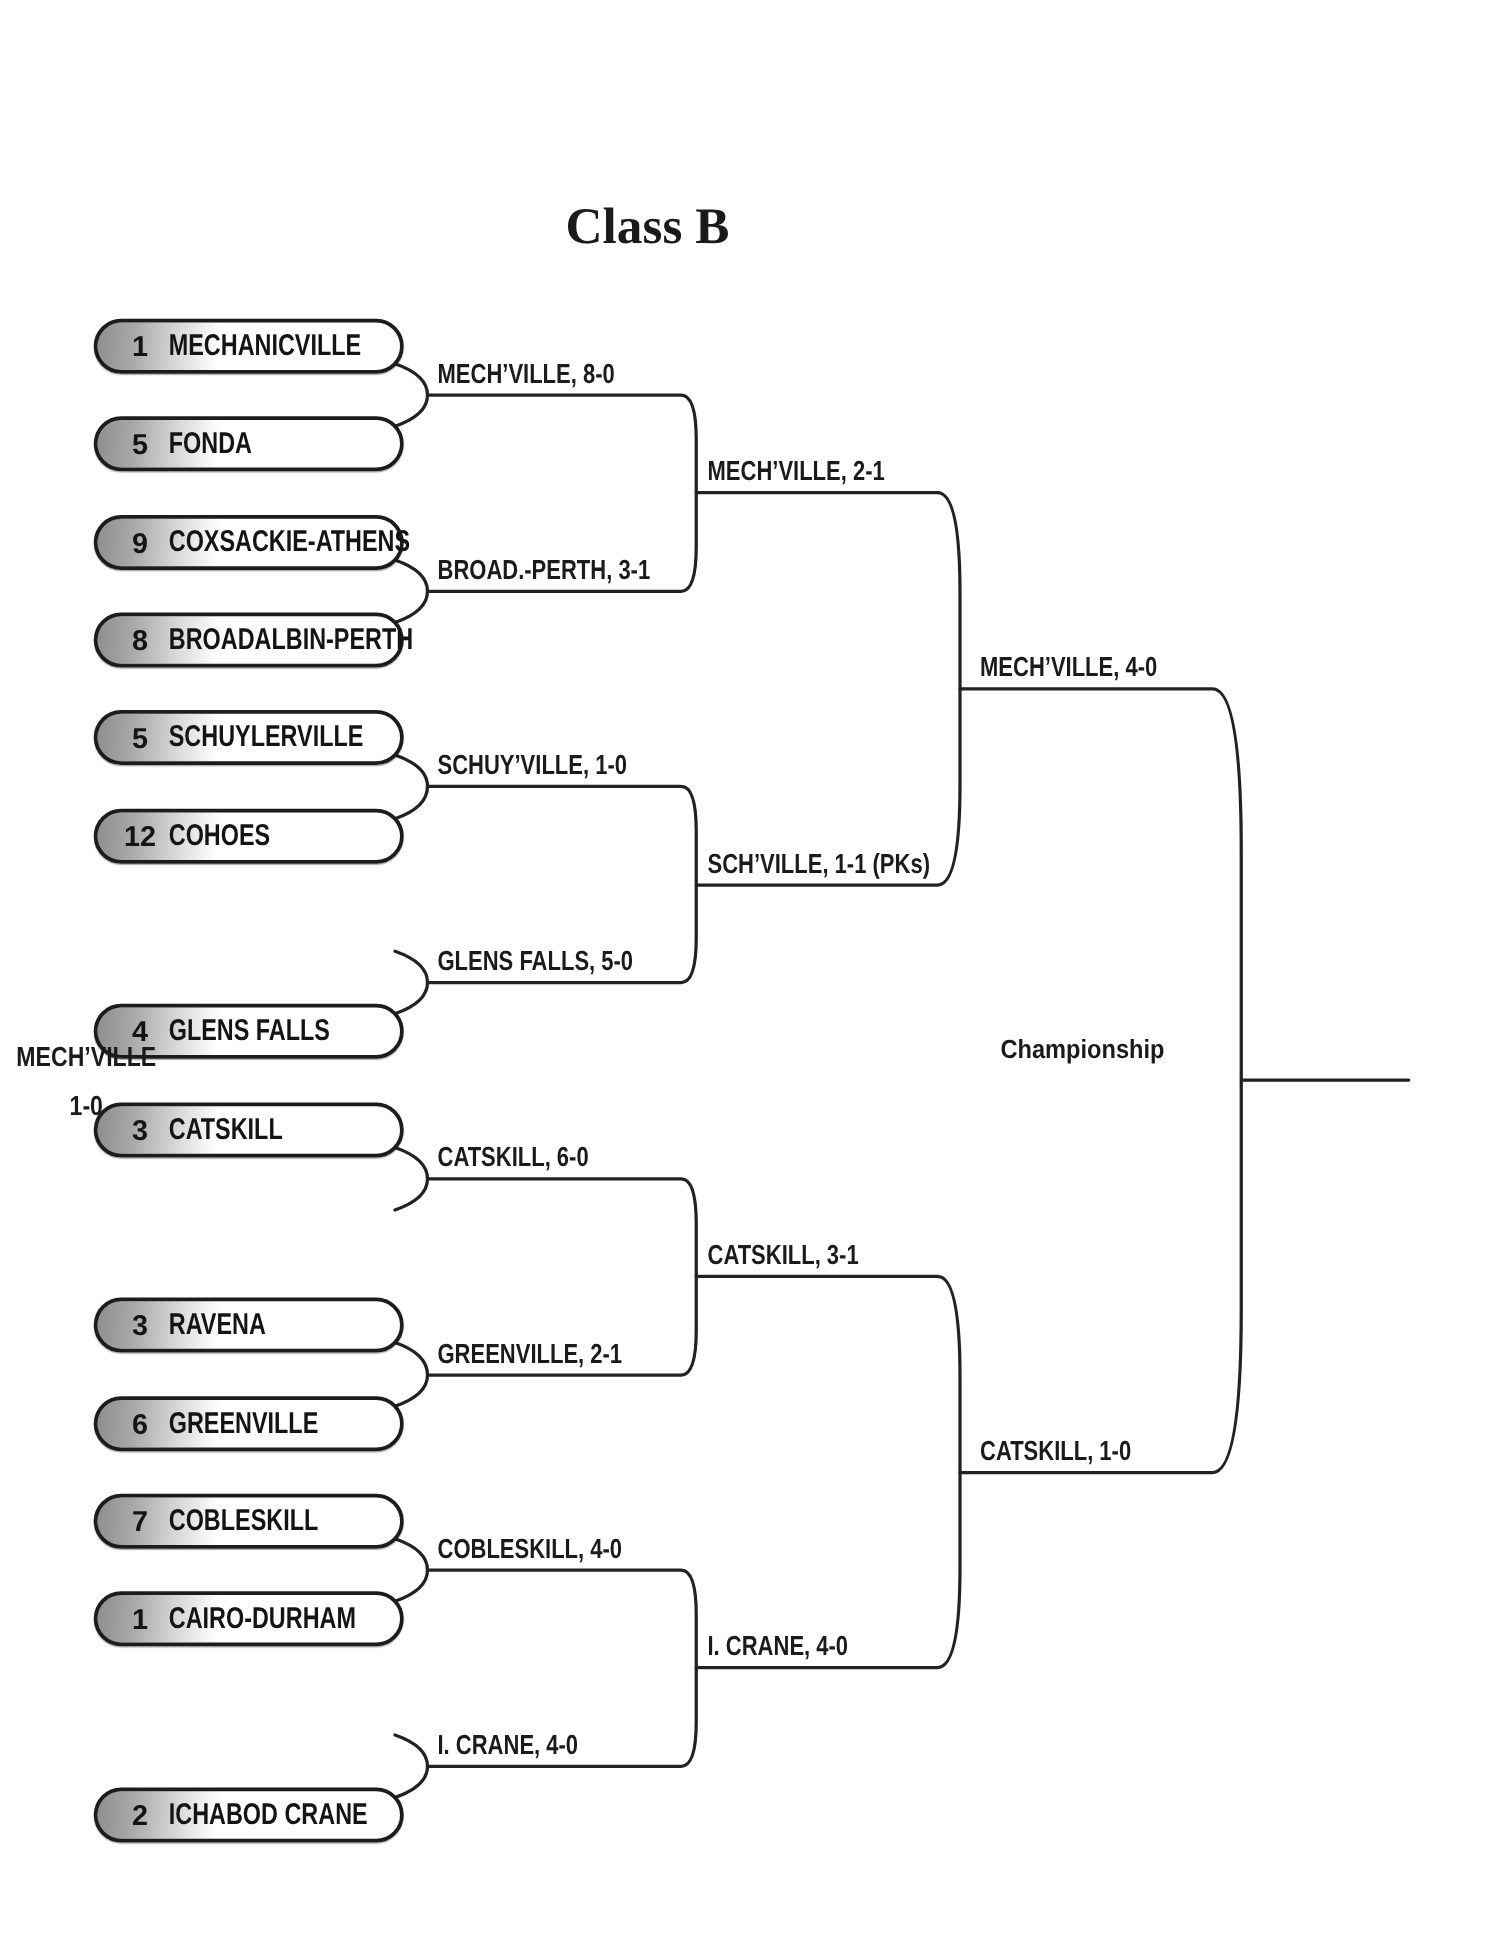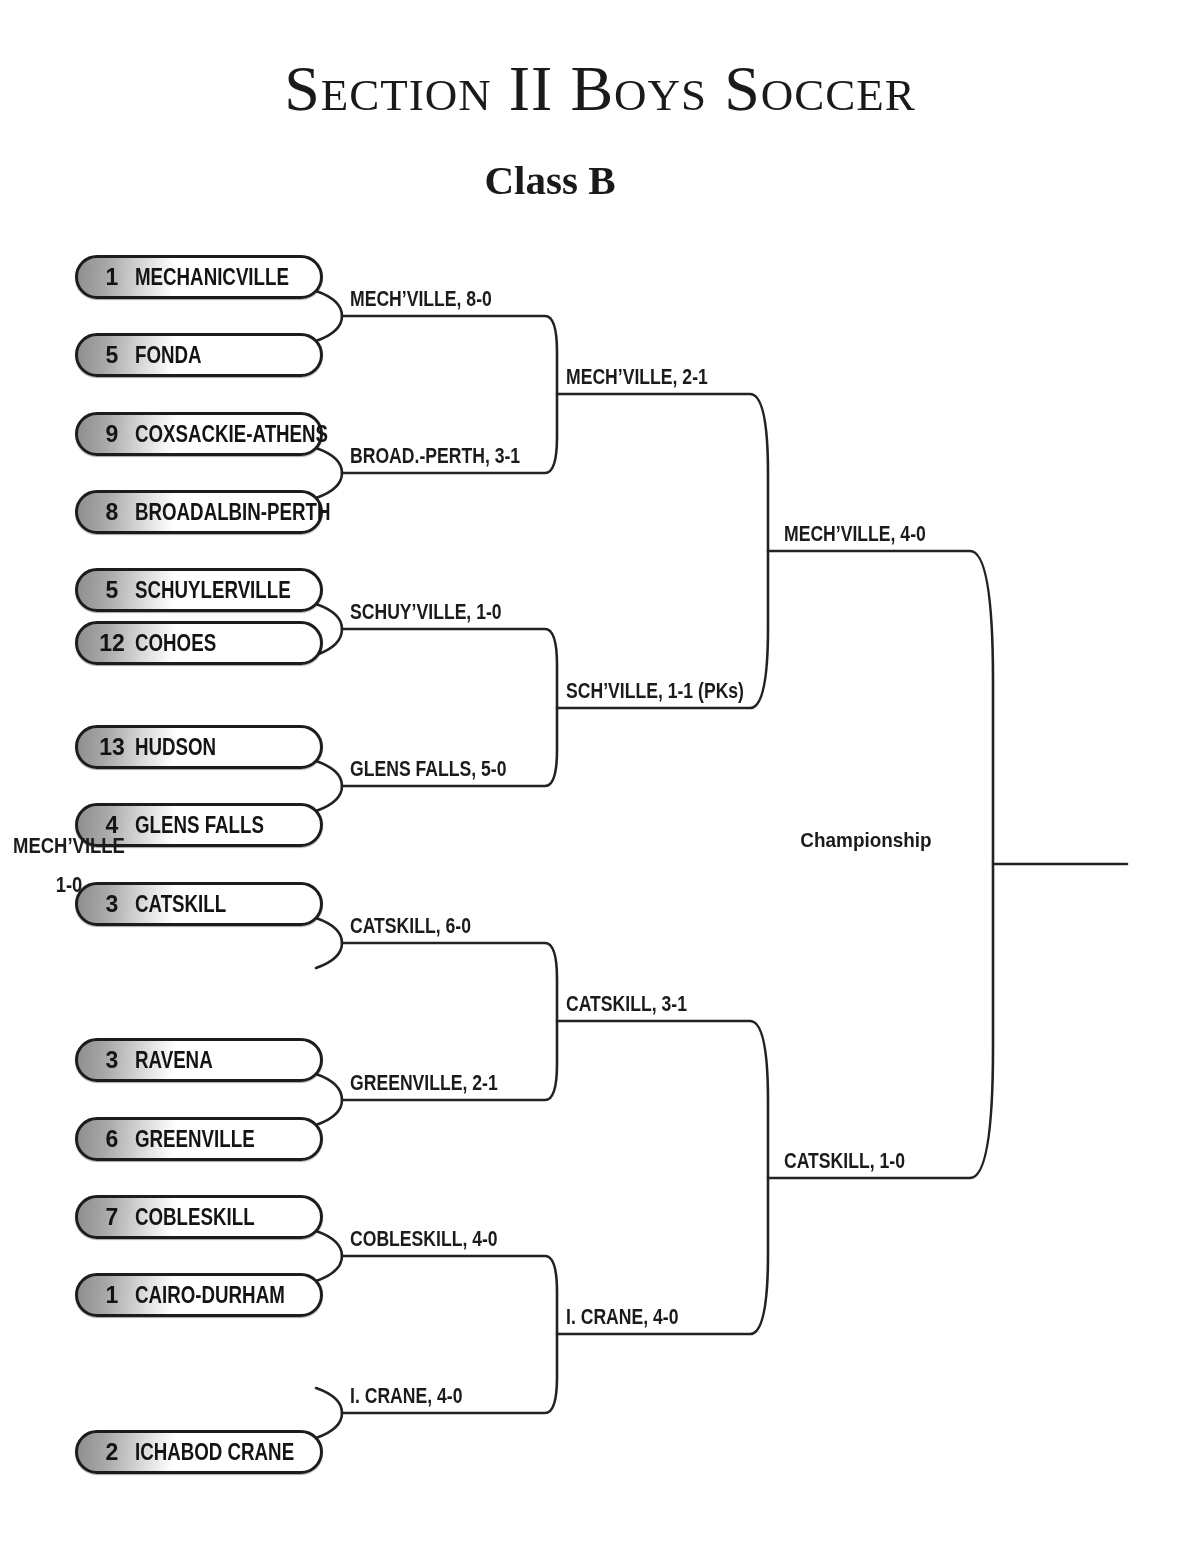--- a/index.html
+++ b/index.html
@@ -18,21 +18,20 @@
     font-variant-caps:small-caps;
     font-size:64px;font-weight:400;letter-spacing:1px;
     color:#1a1a1a;
   }
   .subtitle{
     position:absolute;top:156px;left:0;width:1036px;
     text-align:center;
     font-family:"Liberation Serif",serif;
     font-size:41px;font-weight:700;
     color:#1a1a1a;
-    margin-left:32px;
   }
   svg.lines{position:absolute;top:0;left:0;}
   svg.lines path{stroke:#222;stroke-width:2.6;fill:none;stroke-linecap:round;stroke-linejoin:round;}
 
   .pill{
     position:absolute;left:75px;width:248px;height:44px;
     box-sizing:border-box;
     border:3px solid #1c1c1c;border-radius:22px;
     background:linear-gradient(95deg,#8e8e8e 0%,#a8a8a8 12%,#d9d9d9 27%,#ffffff 40%);
     display:flex;align-items:center;
@@ -66,21 +65,20 @@
     text-align:center;height:26px;line-height:26px;
     font-size:21px;font-weight:700;color:#1b1b1b;
     transform:scaleX(0.9);transform-origin:center center;
   }
 </style>
 </head>
 <body>
 
 <div class="page">
 
-  <div class="title">Section II Boys Soccer</div>
   <div class="subtitle">Class B</div>
 
   <svg class="lines" width="1200" height="1554" viewBox="0 0 1200 1554" aria-hidden="true">
 
     <path d="M 316 291 Q 342 300 342 316"></path>
     <path d="M 316 341 Q 342 332 342 316"></path>
     <path d="M 316 448 Q 342 457 342 473"></path>
     <path d="M 316 498 Q 342 489 342 473"></path>
     <path d="M 316 604 Q 342 613 342 629"></path>
     <path d="M 316 655 Q 342 646 342 629"></path>
@@ -121,27 +119,23 @@
       <span class="tname">COXSACKIE-ATHENS</span>
     </div>
   <div class="pill" style="top:490px">
       <span class="seed">8</span>
       <span class="tname">BROADALBIN-PERTH</span>
     </div>
   <div class="pill" style="top:568px">
       <span class="seed">5</span>
       <span class="tname">SCHUYLERVILLE</span>
     </div>
-  <div class="pill" style="top:621px">
+  <div class="pill" style="top:647px">
       <span class="seed">12</span>
       <span class="tname">COHOES</span>
-    </div>
-  <div class="pill" style="top:725px">
-      <span class="seed">13</span>
-      <span class="tname">HUDSON</span>
     </div>
   <div class="pill" style="top:803px">
       <span class="seed">4</span>
       <span class="tname">GLENS FALLS</span>
     </div>
   <div class="pill" style="top:882px">
       <span class="seed">3</span>
       <span class="tname">CATSKILL</span>
     </div>
   <div class="pill" style="top:1038px">

